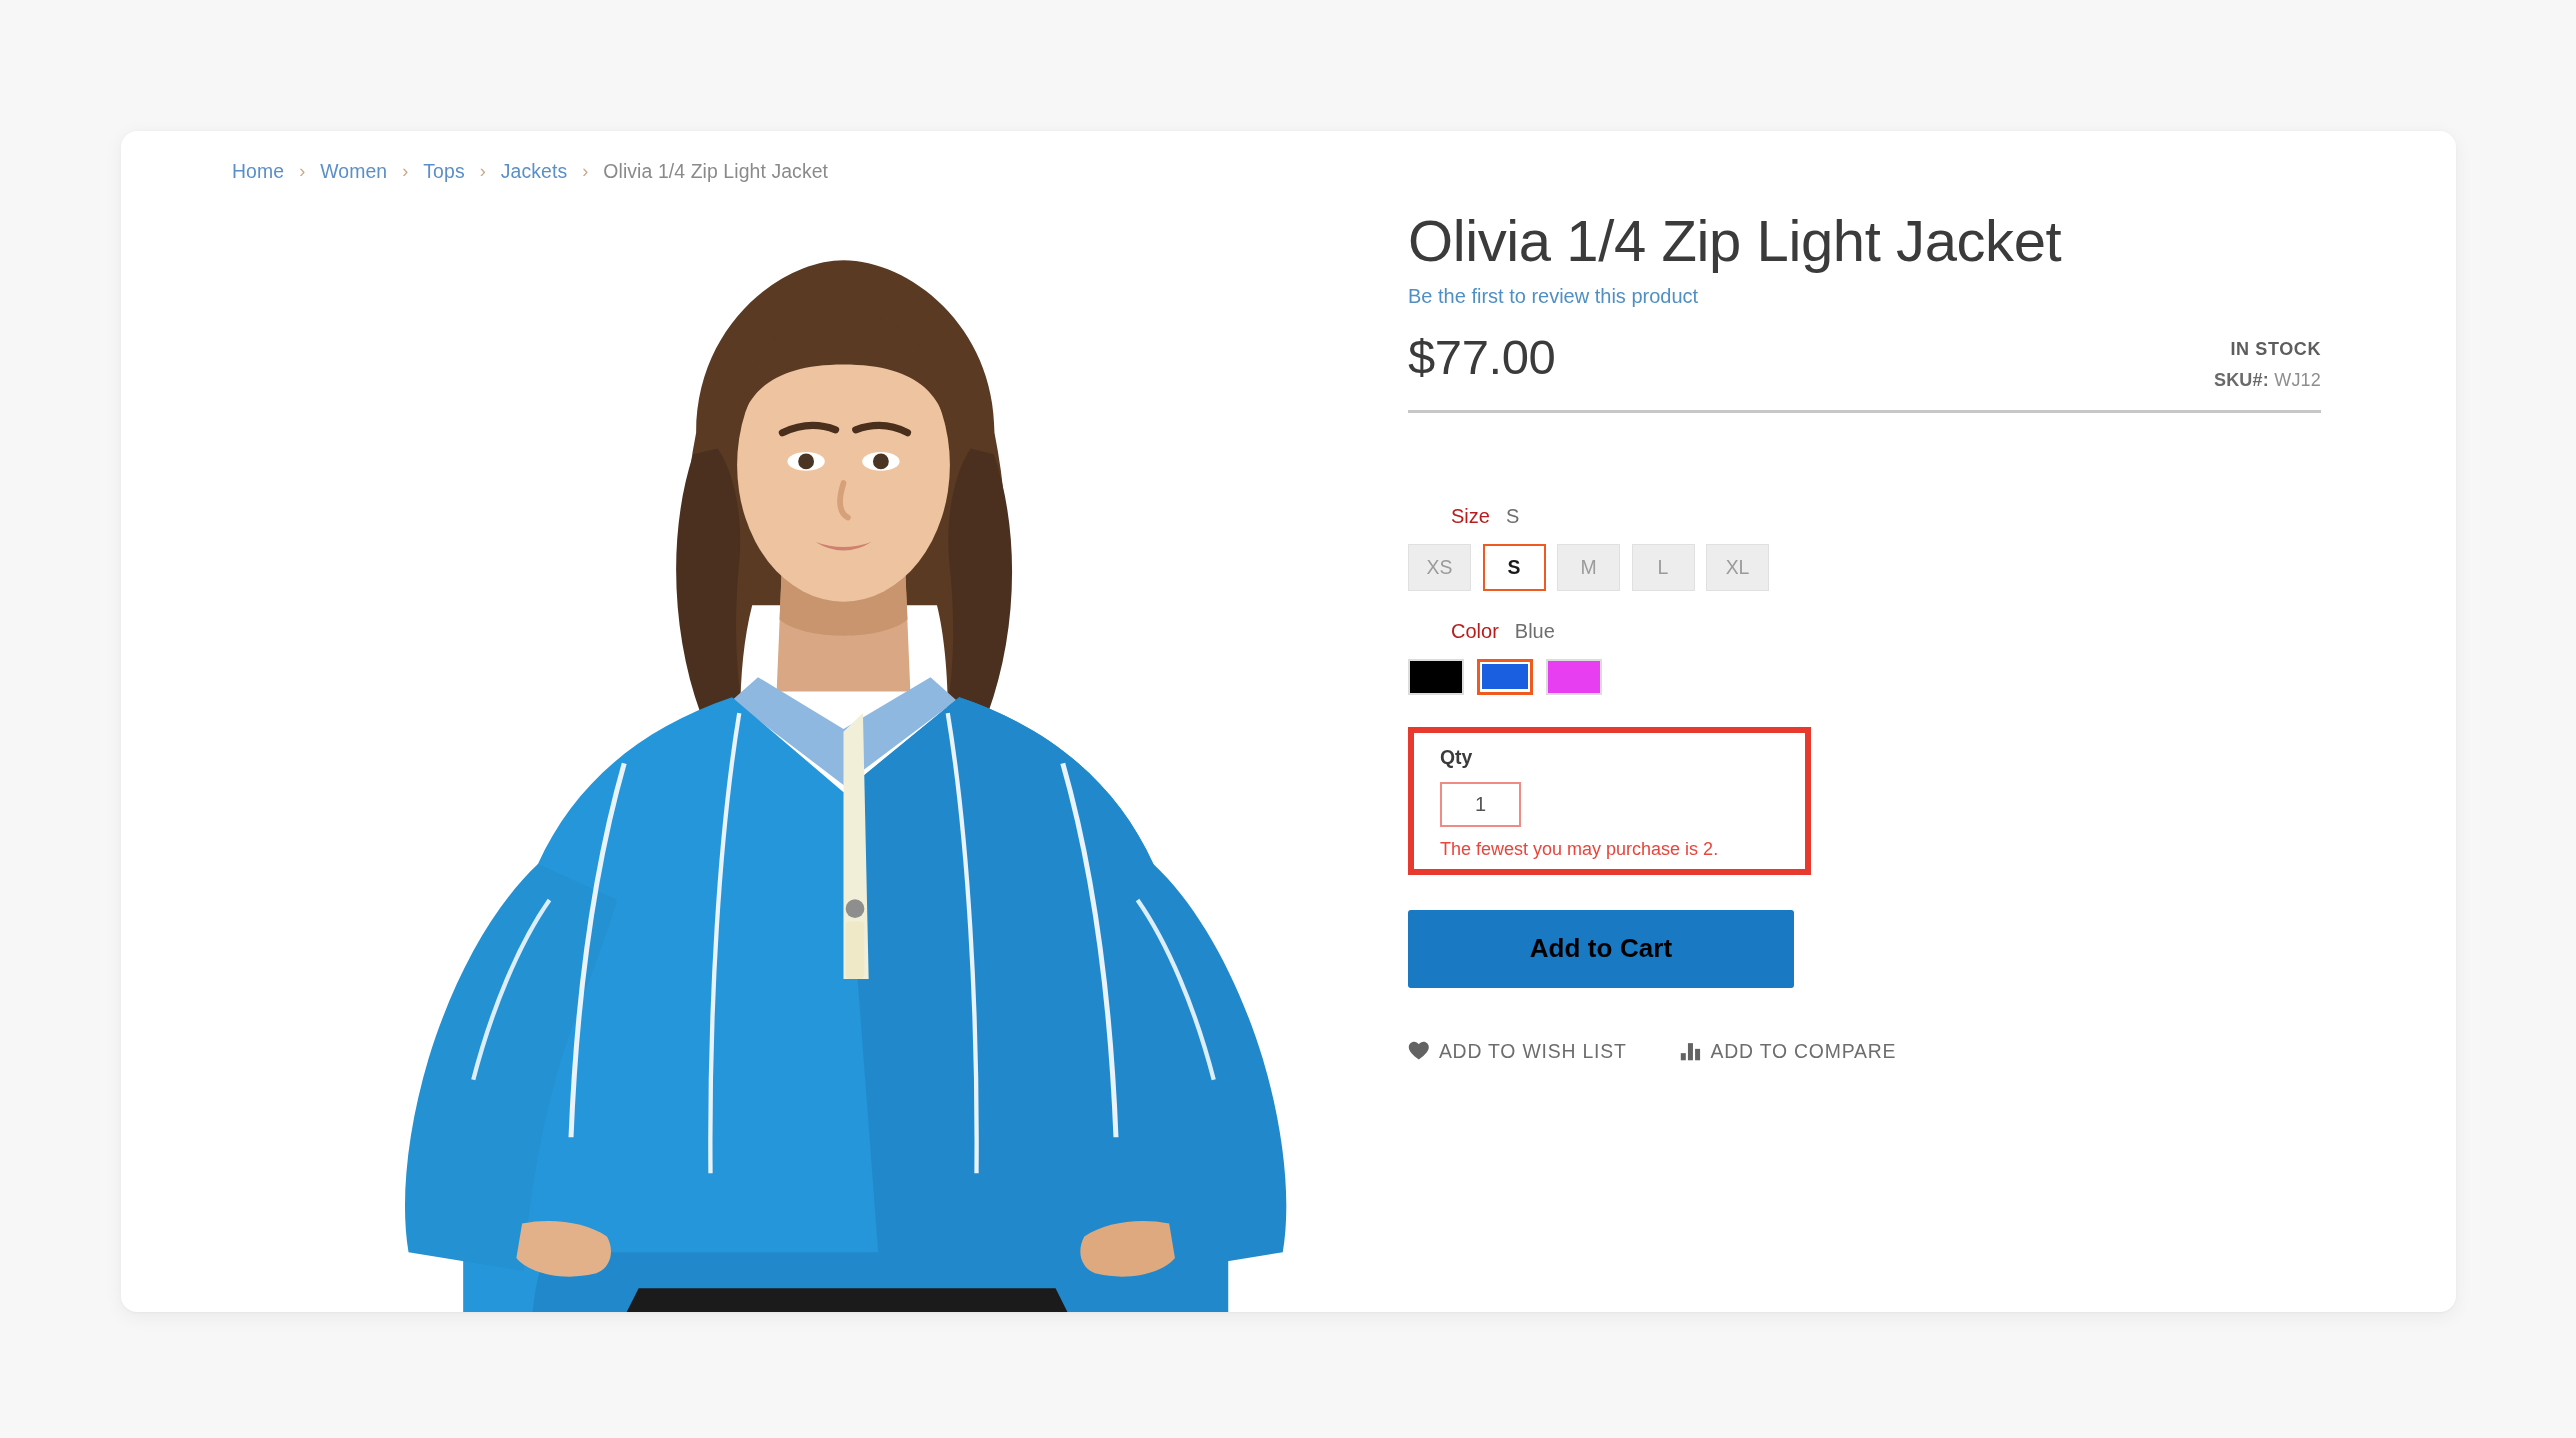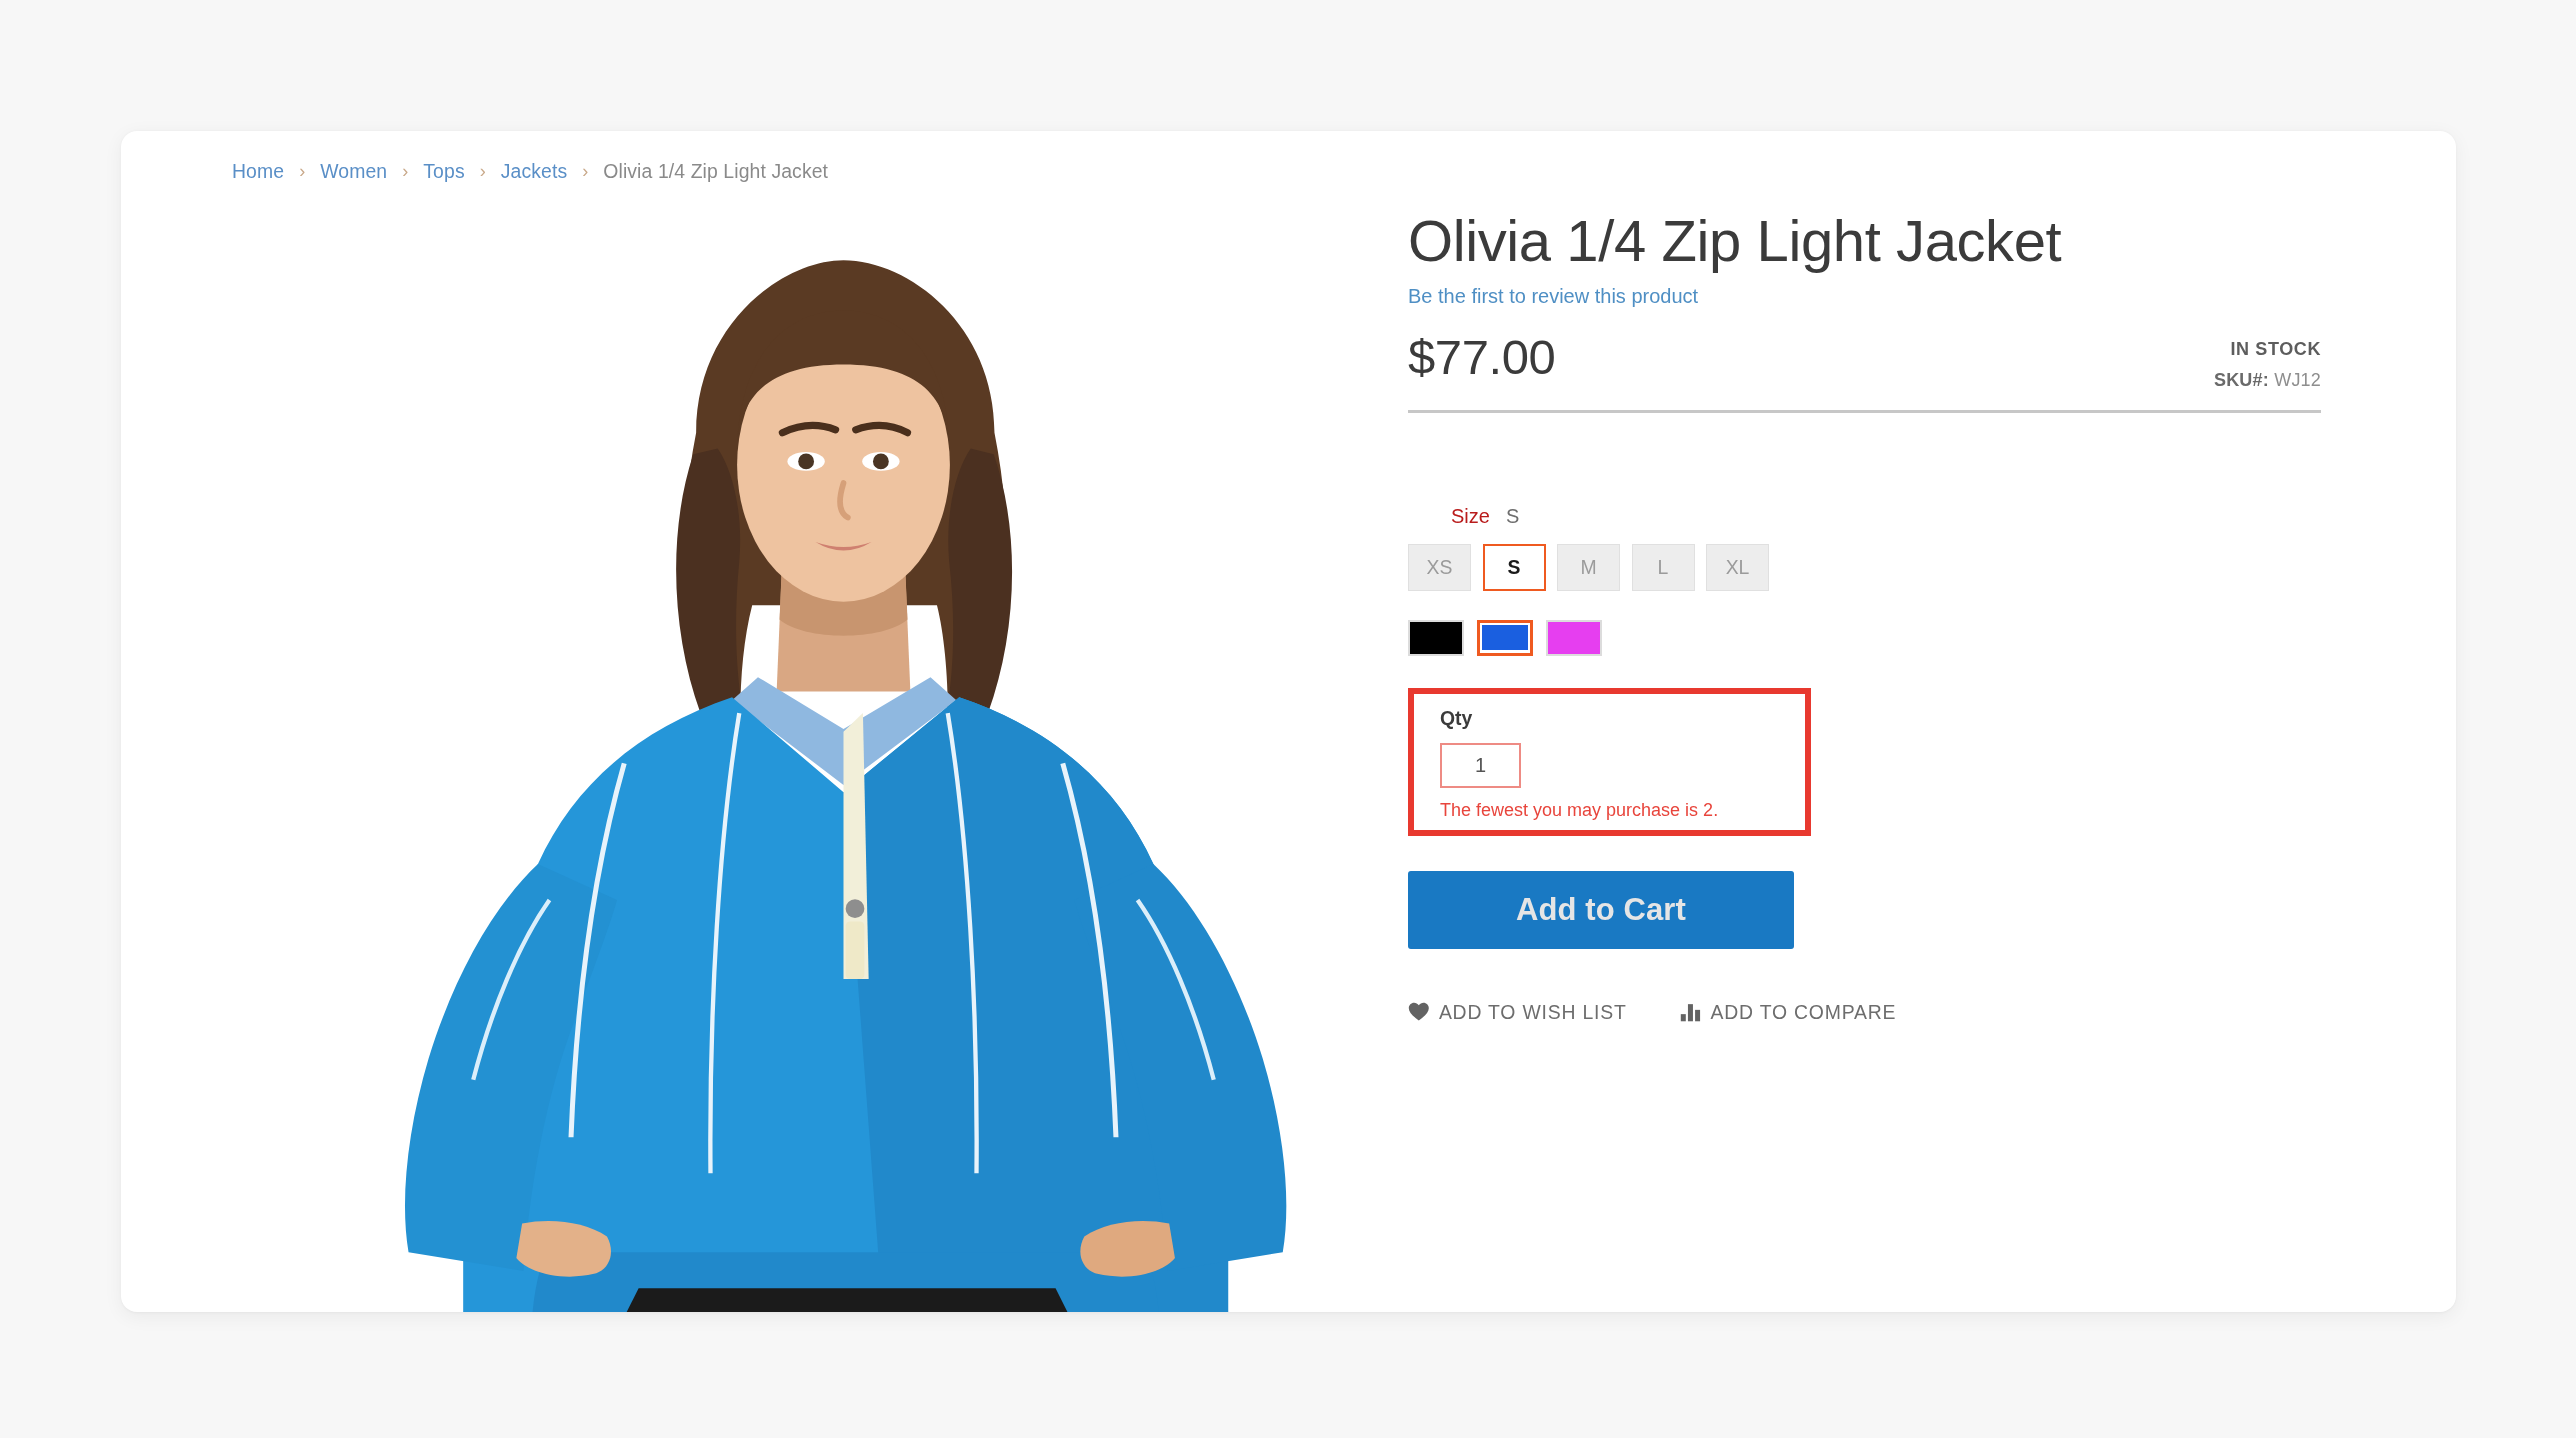--- a/index.html
+++ b/index.html
@@ -113,22 +113,22 @@
     font-family: "Liberation Sans", sans-serif;
     font-size: 20px; color: #555; text-align: center;
     outline: none; display: block;
   }
   .qty-error { margin-top: 11.5px; font-size: 18px; color: #e8453c; }
 
   .add-to-cart {
     display: block; margin-top: 35px;
     width: 386px; height: 78px;
     background: #1979c3; border: none; border-radius: 2.9px;
-    color: #e5e5e5; font-family: "Liberation Sans", sans-serif;
-    font-size: 31px; font-weight: 700; letter-spacing: 0.1px;
+    color: #000000; font-family: "Liberation Sans", sans-serif;
+    font-size: 26px; font-weight: 700; letter-spacing: 0.1px;
     cursor: pointer;
   }
 
   .secondary-links {
     display: flex; align-items: center; margin-top: 52px;
   }
   .sec-link {
     display: flex; align-items: center; text-decoration: none;
     font-size: 19.4px; color: #6d6d6d; letter-spacing: 0.8px; justify-content: flex-end;
   }
@@ -237,20 +237,24 @@
           <div class="size-swatches">
             <div class="size-swatch">XS</div>
             <div class="size-swatch selected">S</div>
             <div class="size-swatch">M</div>
             <div class="size-swatch">L</div>
             <div class="size-swatch">XL</div>
           </div>
         </div>
 
         <div class="color-block">
+          <div class="opt-label-row">
+            <span class="opt-label">Color</span>
+            <span class="opt-value">Blue</span>
+          </div>
           <div class="color-swatches">
             <div class="color-swatch" style="background: rgb(0, 0, 0);"></div>
             <div class="color-swatch selected">
               <span class="fill" style="background: rgb(26, 95, 224);"></span>
             </div>
             <div class="color-swatch" style="background: rgb(230, 62, 240);"></div>
           </div>
         </div>
 
         <div class="qty-highlight" style="border-color: rgb(232, 57, 47);">

